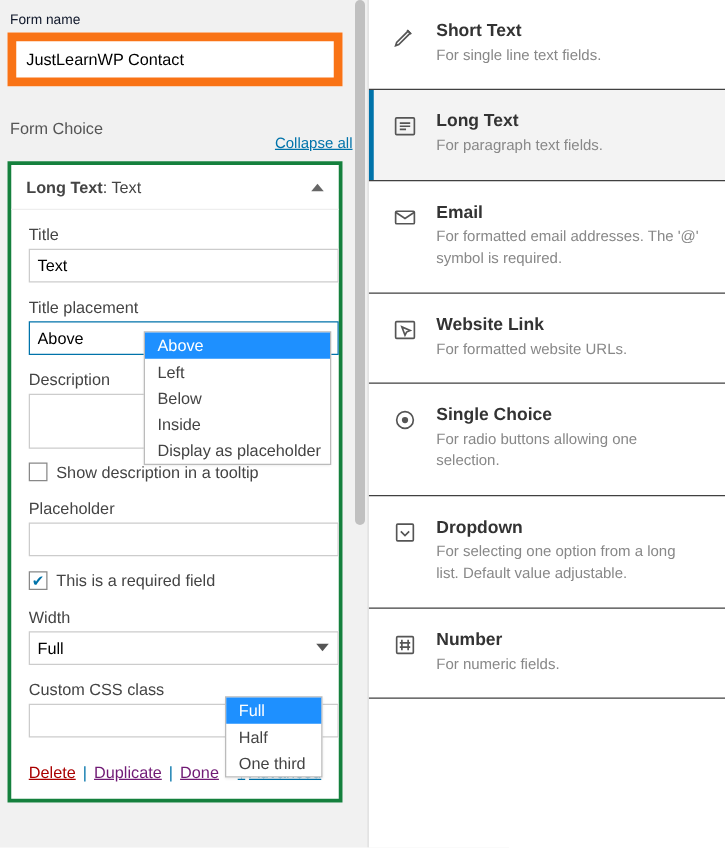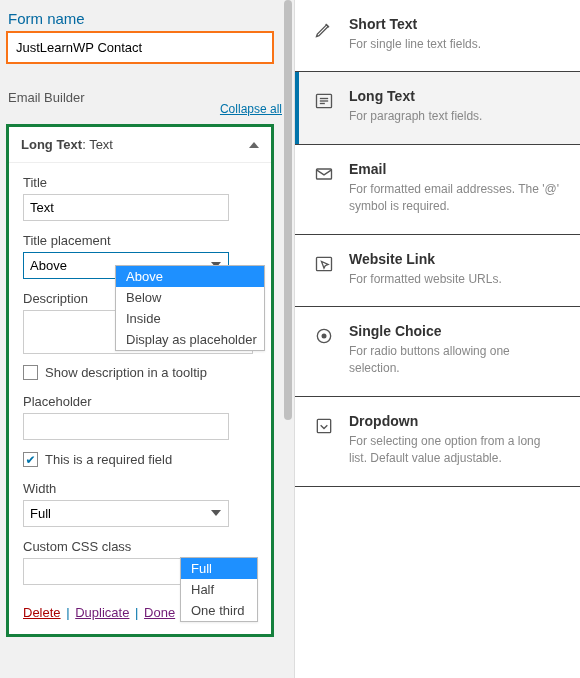--- a/index.html
+++ b/index.html
@@ -31,29 +31,29 @@
   .scrollbar-thumb {
     position: absolute;
     right: 0;
     top: 0;
     width: 8px;
     height: 420px;
     background: #c0c0c0;
     border-radius: 4px;
   }
   .form-label {
-    font-size: 15px;
-    color: #0369a1;
+    font-size: 11px;
+    color: #0f172a;
     margin: 4px 0 4px 2px;
   }
   .form-name-input {
     width: 268px;
     padding: 7px 8px;
     font-size: 13px;
-    border: 2px solid #f97316;
+    border: 7px solid #f97316;
     background: #fff;
     margin-bottom: 10px;
   }
   .builder-row {
     display: flex;
     justify-content: space-between;
     align-items: center;
     margin: 4px 2px 8px 2px;
   }
   .builder-title { font-size: 13px; color: #555; }
@@ -76,21 +76,21 @@
   .field-header-title b { font-weight: 600; }
   .field-header .caret-up {
     width: 0; height: 0;
     border-left: 5px solid transparent;
     border-right: 5px solid transparent;
     border-bottom: 6px solid #666;
   }
   .field-body { padding: 12px 14px 14px 14px; position: relative; }
   .fb-label { font-size: 13px; color: #444; margin-bottom: 4px; display: block; }
   .fb-input, .fb-select {
-    width: 206px;
+    width: 248px;
     padding: 5px 6px;
     font-size: 13px;
     border: 1px solid #ccc;
     background: #fff;
     margin-bottom: 12px;
   }
   .fb-select-active { border: 1px solid #0073aa; }
   .fb-textarea {
     width: 230px;
     height: 44px;
@@ -184,21 +184,21 @@
 </style>
 </head>
 <body>
 
 <div class="left-panel">
 
   <div class="form-label">Form name</div>
   <input class="form-name-input" value="JustLearnWP Contact" style="">
 
   <div class="builder-row">
-    <div class="builder-title">Email Builder</div>
+    <div class="builder-title">Form Choice</div>
     <a class="collapse-link">Collapse all</a>
   </div>
 
   <div class="field-card">
     <div class="field-header">
       <div class="field-header-title">
         <b>Long Text</b><span>: Text</span>
       </div>
       <div class="caret-up"></div>
     </div>
@@ -252,20 +252,21 @@
           <span>Advanced</span>
         </span>
       </div>
 
     </div>
   </div>
 
   
   <div class="dropdown-menu placement-menu" id="placement-menu">
       <div class="opt sel">Above</div>
+      <div class="opt">Left</div>
       <div class="opt">Below</div>
       <div class="opt">Inside</div>
       <div class="opt">Display as placeholder</div>
     </div>
   <div class="dropdown-menu width-menu" id="width-menu">
       <div class="opt sel">Full</div>
       <div class="opt">Half</div>
       <div class="opt">One third</div>
     </div>
 
@@ -342,13 +343,28 @@
         <svg width="20" height="20" viewBox="0 0 24 24">
           <rect x="4" y="4" width="16" height="16" rx="1"></rect>
           <path d="M8 11l4 4 4-4"></path>
         </svg>
       </div>
       <div class="ft-text">
         <div class="ft-title">Dropdown</div>
         <div class="ft-desc">For selecting one option from a long list. Default value adjustable.</div>
       </div>
     </div>
+    <div class="ft-item">
+      <div class="ft-icon">
+        <svg width="20" height="20" viewBox="0 0 24 24">
+          <rect x="4" y="4" width="16" height="16" rx="1"></rect>
+          <line x1="9" y1="7" x2="9" y2="17"></line>
+          <line x1="15" y1="7" x2="15" y2="17"></line>
+          <line x1="7" y1="10" x2="17" y2="10"></line>
+          <line x1="7" y1="14" x2="17" y2="14"></line>
+        </svg>
+      </div>
+      <div class="ft-text">
+        <div class="ft-title">Number</div>
+        <div class="ft-desc">For numeric fields.</div>
+      </div>
+    </div>
   </div>
 
 </body></html>

